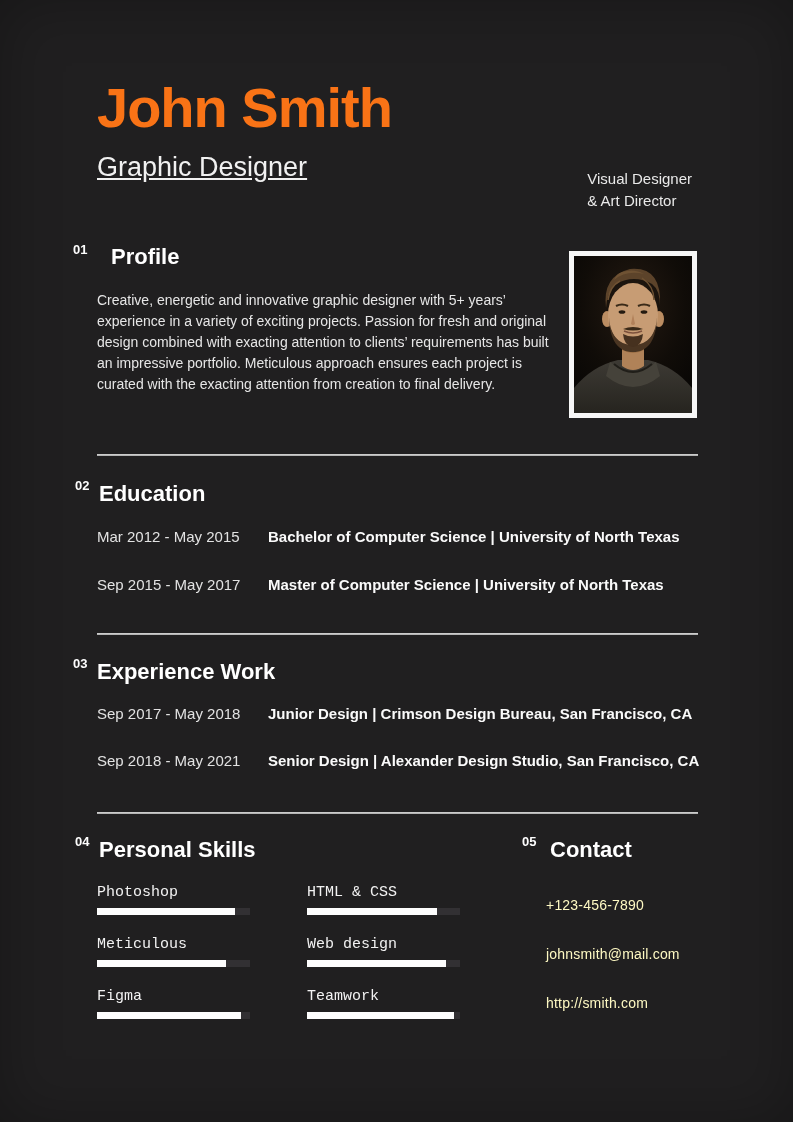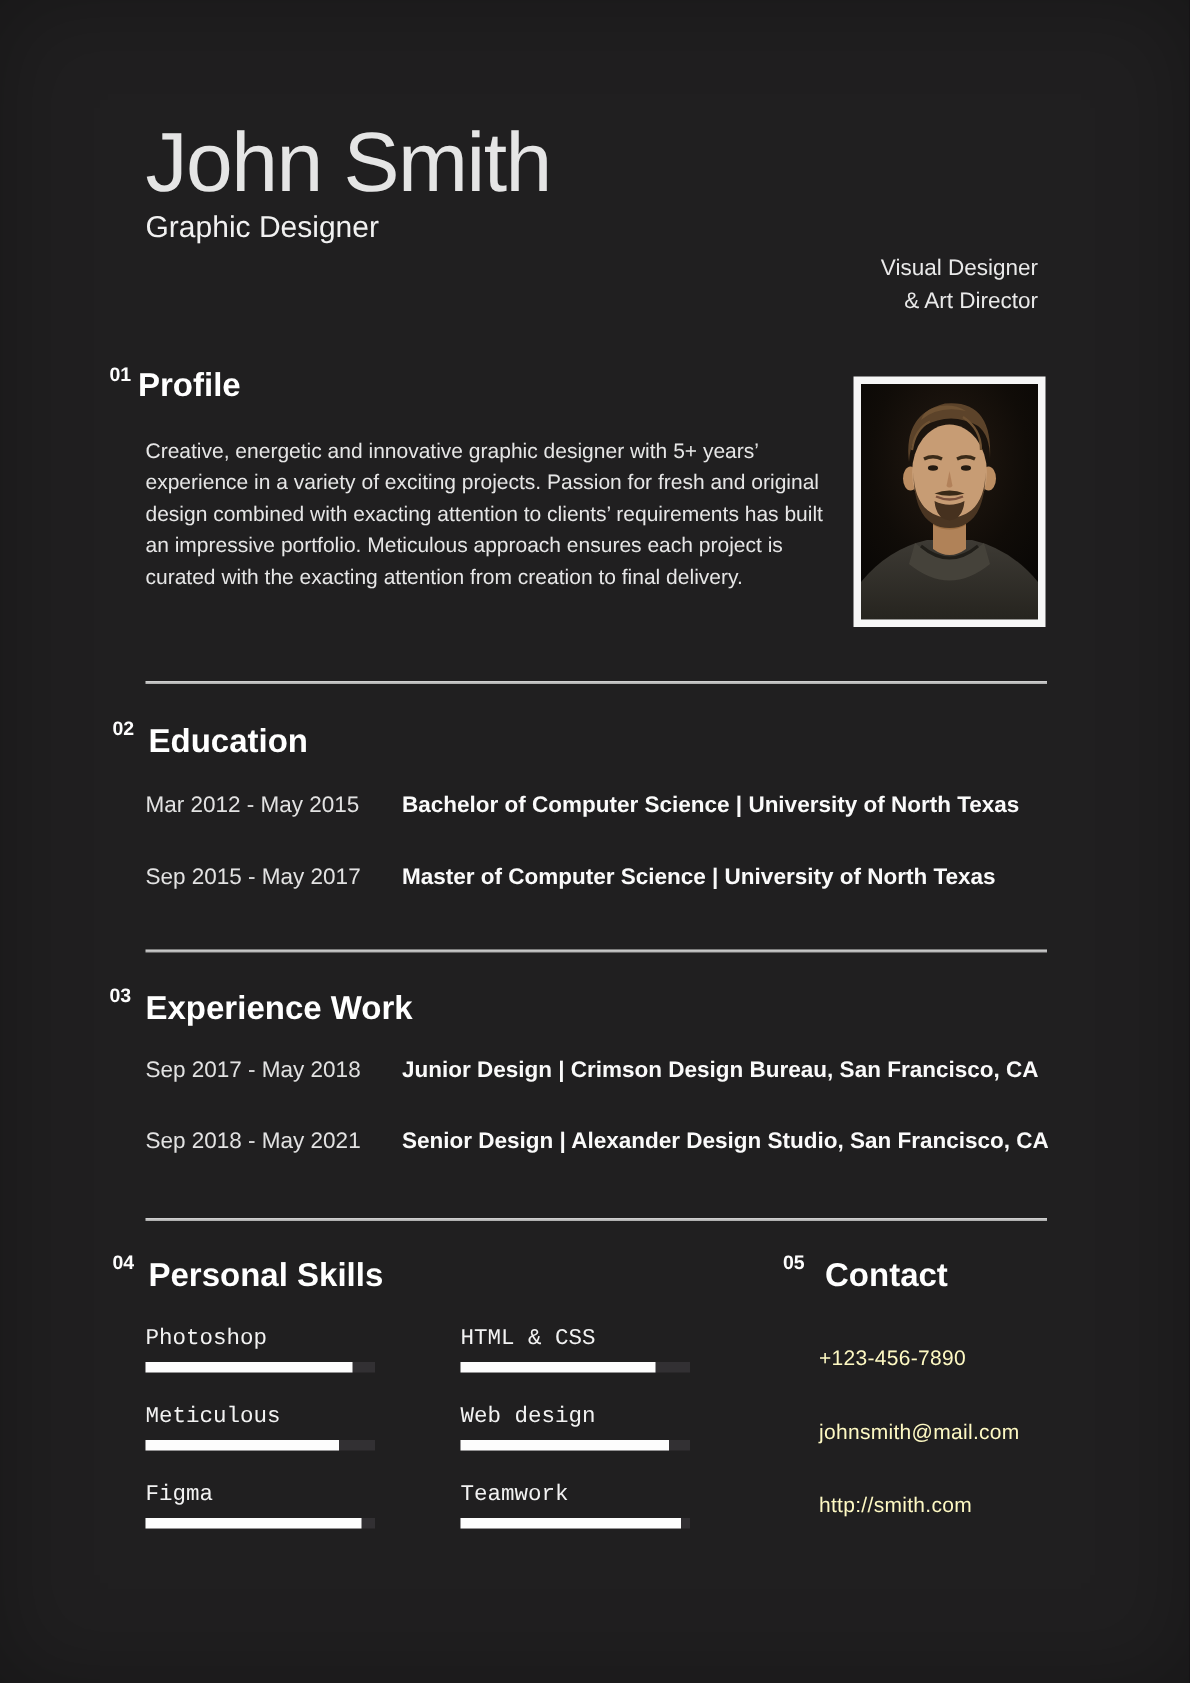--- a/index.html
+++ b/index.html
@@ -9,39 +9,39 @@
     margin:0 auto;
     background:#201f20;
     font-family:"Liberation Sans", sans-serif;
     color:#eaeaea;
     overflow:hidden;
     box-shadow:inset 0 0 60px rgba(0,0,0,.28);
   }
   
   .name{
     position:absolute;left:97px;top:80px;
-    font-size:56px;font-weight:400;letter-spacing:-1px;
-    color:#e5e5e5;line-height:1;margin:0;
+    font-size:56px;font-weight:700;letter-spacing:-1px;
+    color:#f97316;line-height:1;margin:0;
   }
   .role{
-    position:absolute;left:97px;top:140px;
-    font-size:20px;font-weight:400;color:#f1f1f1;line-height:1.2;
+    position:absolute;left:97px;top:151px;
+    font-size:27px;font-weight:400;color:#f1f1f1;line-height:1.2;text-decoration:underline;
   }
   .tagline{
     position:absolute;right:101px;top:168px;
-    text-align:right;font-size:15px;line-height:21.5px;color:#e9e9e9;
+    font-size:15px;line-height:21.5px;color:#e9e9e9;
   }
   
   .sec-num{
     position:absolute;font-size:13px;font-weight:700;color:#fdfdfd;line-height:1;
   }
   .sec-title{
     position:absolute;font-size:22px;font-weight:700;color:#ffffff;line-height:1.15;margin:0;
   }
-  .num-profile{left:73px;top:243px}      .title-profile{left:92px;top:244px}
+  .num-profile{left:73px;top:243px}      .title-profile{left:111px;top:244px}
   .num-education{left:75px;top:479px}    .title-education{left:99px;top:481px}
   .num-experience{left:73px;top:657px}   .title-experience{left:97px;top:659px}
   .num-skills{left:75px;top:835px}       .title-skills{left:99px;top:837px}
   .num-contact{left:522px;top:835px}     .title-contact{left:550px;top:837px}
   
   .profile-body{
     position:absolute;left:97px;top:290px;width:452px;
     font-size:14px;line-height:21px;color:#e6e6e6;margin:0;
   }
   .photo-frame{

